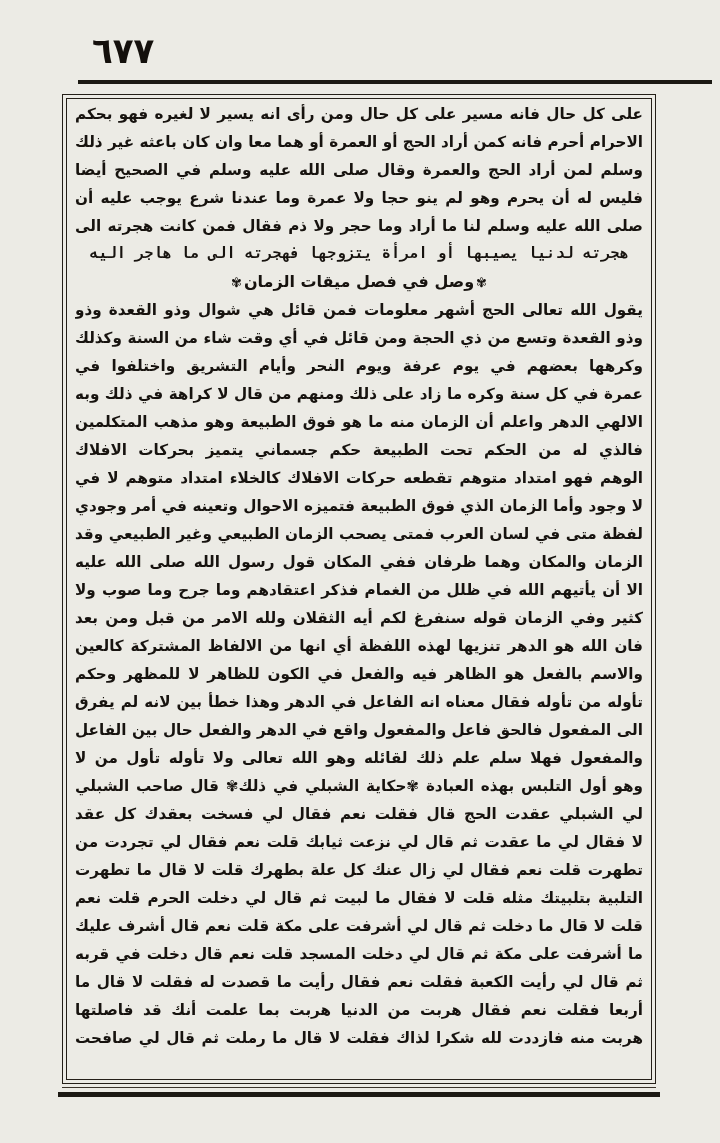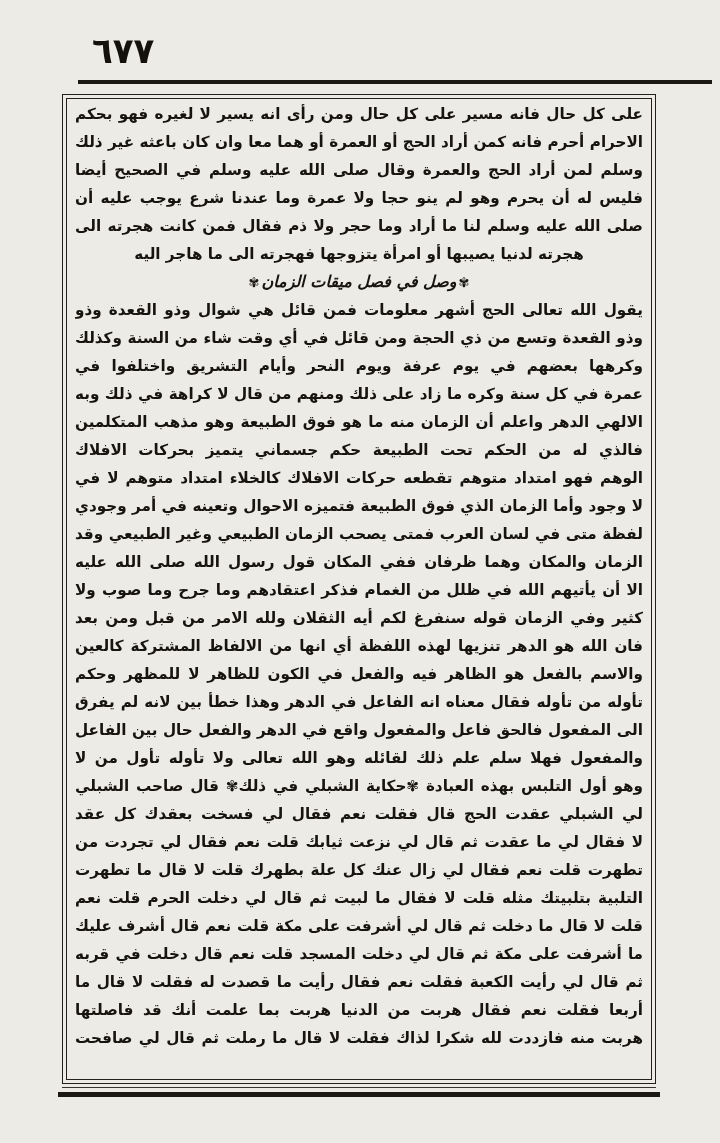--- a/index.html
+++ b/index.html
@@ -48,30 +48,30 @@
     font-size: 15.2px;
     font-weight: 700;
     text-align: justify;
     text-align-last: justify;
     overflow: hidden;
     white-space: normal;
   }
   .line--center {
     text-align: center;
     text-align-last: center;
+    font-family: Liberation Mono, monospace;
   }
   .heading-row {
     height: 28px;
     line-height: 28px;
     text-align: right;
     text-align-last: center;
     font-size: 16px;
     font-weight: 700;
     overflow: hidden;
-    font-style: italic;
   }
   .heading-row .orn {
     font-size: 13px;
     padding: 0 2px;
   }
   .bottom-rule {
     position: absolute;
     left: 58px; top: 1092px;
     width: 602px; height: 5px;
     background: #1c1913;

